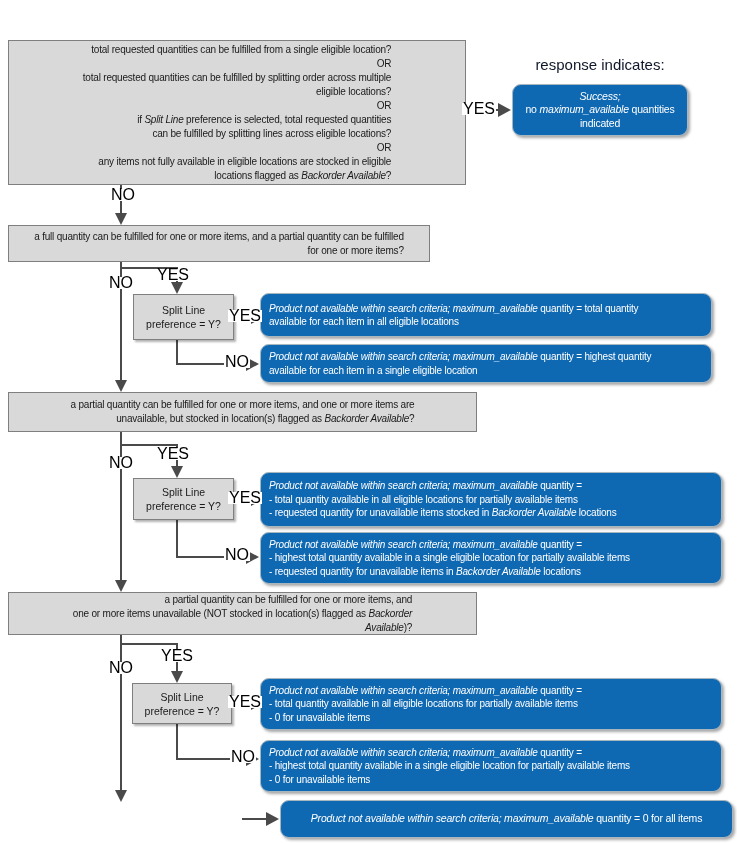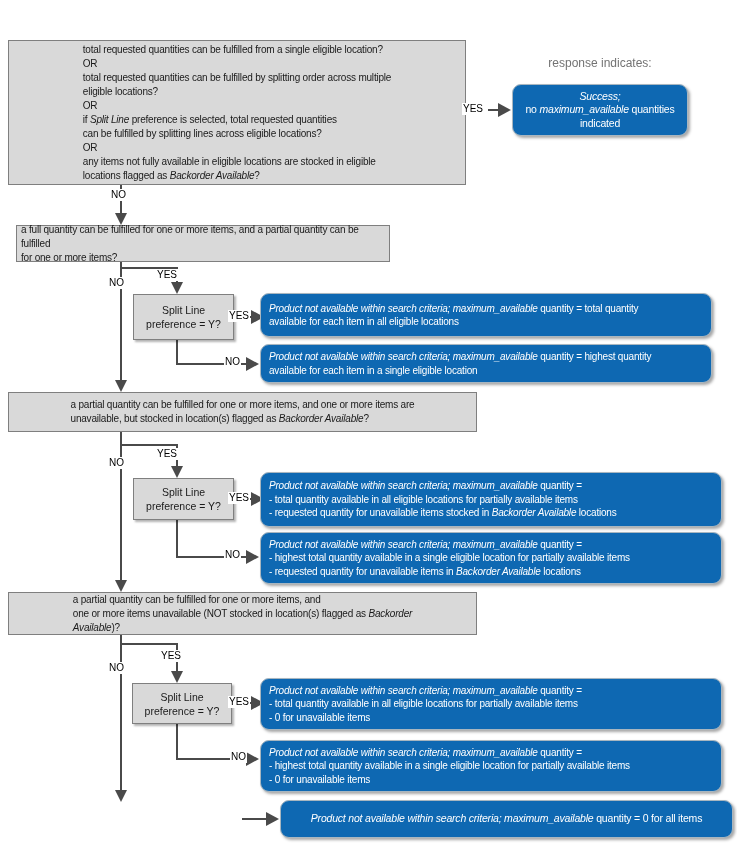--- a/index.html
+++ b/index.html
@@ -7,44 +7,44 @@
     position:relative; width:737px; height:843px; background:#ffffff;
     font-family:"Liberation Sans", sans-serif; color:#000;
     overflow:hidden;
   }
   .title {
     position:absolute; background:var(--blue,#0e68b2); color:#fff;
     font-weight:bold; font-size:11px; letter-spacing:-0.2px;
     border:1px solid #8e9aa4; border-radius:8px; padding:6px 12px;
     white-space:nowrap; box-shadow:1px 1px 2px rgba(0,0,0,0.35);
   }
-  .rhead { position:absolute; font-size:12px; color:#737373; text-align:center; }
+  .rhead { position:absolute; font-size:15px; color:#0f172a; text-align:center; }
   .dbox {
     position:absolute; background:#d9d9d9; border:1px solid #7f7f7f;
     color:#1a1a1a; font-size:10px; letter-spacing:-0.2px; line-height:14px;
-    display:flex; align-items:center; justify-content:center; text-align:left;
+    display:flex; align-items:center; justify-content:center; text-align:right;
     box-sizing:border-box; padding:11px 4px;
   }
   .sbox {
     position:absolute; background:#d9d9d9; border:1px solid #7f7f7f;
     color:#1a1a1a; font-size:10.5px; line-height:14px;
     display:flex; align-items:center; justify-content:center; text-align:center;
     box-sizing:border-box; box-shadow:2px 2px 2px rgba(0,0,0,0.3);
   }
   .rbox {
     position:absolute; background:var(--blue,#0e68b2); color:#fff;
     border:1px solid #a8b6c0; border-radius:9px;
     box-shadow:2px 2px 3px rgba(0,0,0,0.35);
     font-size:10px; letter-spacing:-0.2px; line-height:13.5px;
     display:flex; flex-direction:column; justify-content:center;
     box-sizing:border-box; padding:2px 8px; text-align:left;
   }
   .rbox.ctr { align-items:center; text-align:center; font-size:10.5px; }
   .lbl {
-    position:absolute; font-size:10px; color:#000; background:#fff;
+    position:absolute; font-size:16px; color:#000; background:#fff;
     padding:0 1px; line-height:12px; z-index:3; white-space:nowrap;
   }
   .vl { position:absolute; width:2px; background:#4a4a4a; }
   .hl { position:absolute; height:2px; background:#4a4a4a; }
   .ad { position:absolute; width:0; height:0;
         border-left:6px solid transparent; border-right:6px solid transparent;
         border-top:12px solid #4a4a4a; }
   .ar { position:absolute; width:0; height:0;
         border-top:7px solid transparent; border-bottom:7px solid transparent;
         border-left:13px solid #4a4a4a; }
@@ -102,21 +102,21 @@
 
   <div class="dbox" style="left:8px;top:40px;width:458px;height:145px">
       <div>total requested quantities can be fulfilled from a single eligible location?<br>OR<br>total requested quantities can be fulfilled by splitting order across multiple<br>eligible locations?<br>OR<br>if <i>Split Line</i> preference is selected, total requested quantities<br>can be fulfilled by splitting lines across eligible locations?<br>OR<br>any items not fully available in eligible locations are stocked in eligible<br>locations flagged as <i>Backorder Available</i>?</div>
     </div>
 
   <div class="rhead" style="left:512px;top:56px;width:176px">response indicates:</div>
   <div class="rbox ctr" style="left:512px;top:84px;width:176px;height:52px">
       <div><i>Success;</i><br>no <i>maximum_available</i> quantities<br>indicated</div>
     </div>
 
-  <div class="dbox" style="left:16px;top:225px;width:374px;height:37px">
+  <div class="dbox" style="left:8px;top:225px;width:422px;height:37px">
       <div>a full quantity can be fulfilled for one or more items, and a partial quantity can be fulfilled<br>for one or more items?</div>
     </div>
 
   <div class="sbox" style="left:133px;top:294px;width:101px;height:46px">
       <div>Split Line<br>preference = Y?</div>
     </div>
   <div class="rbox" style="left:260px;top:293px;width:452px;height:44px">
       <div><i>Product not available within search criteria; maximum_available</i> quantity = total quantity<br>available for each item in all eligible locations</div>
     </div>
   <div class="rbox" style="left:260px;top:344px;width:452px;height:39px">

